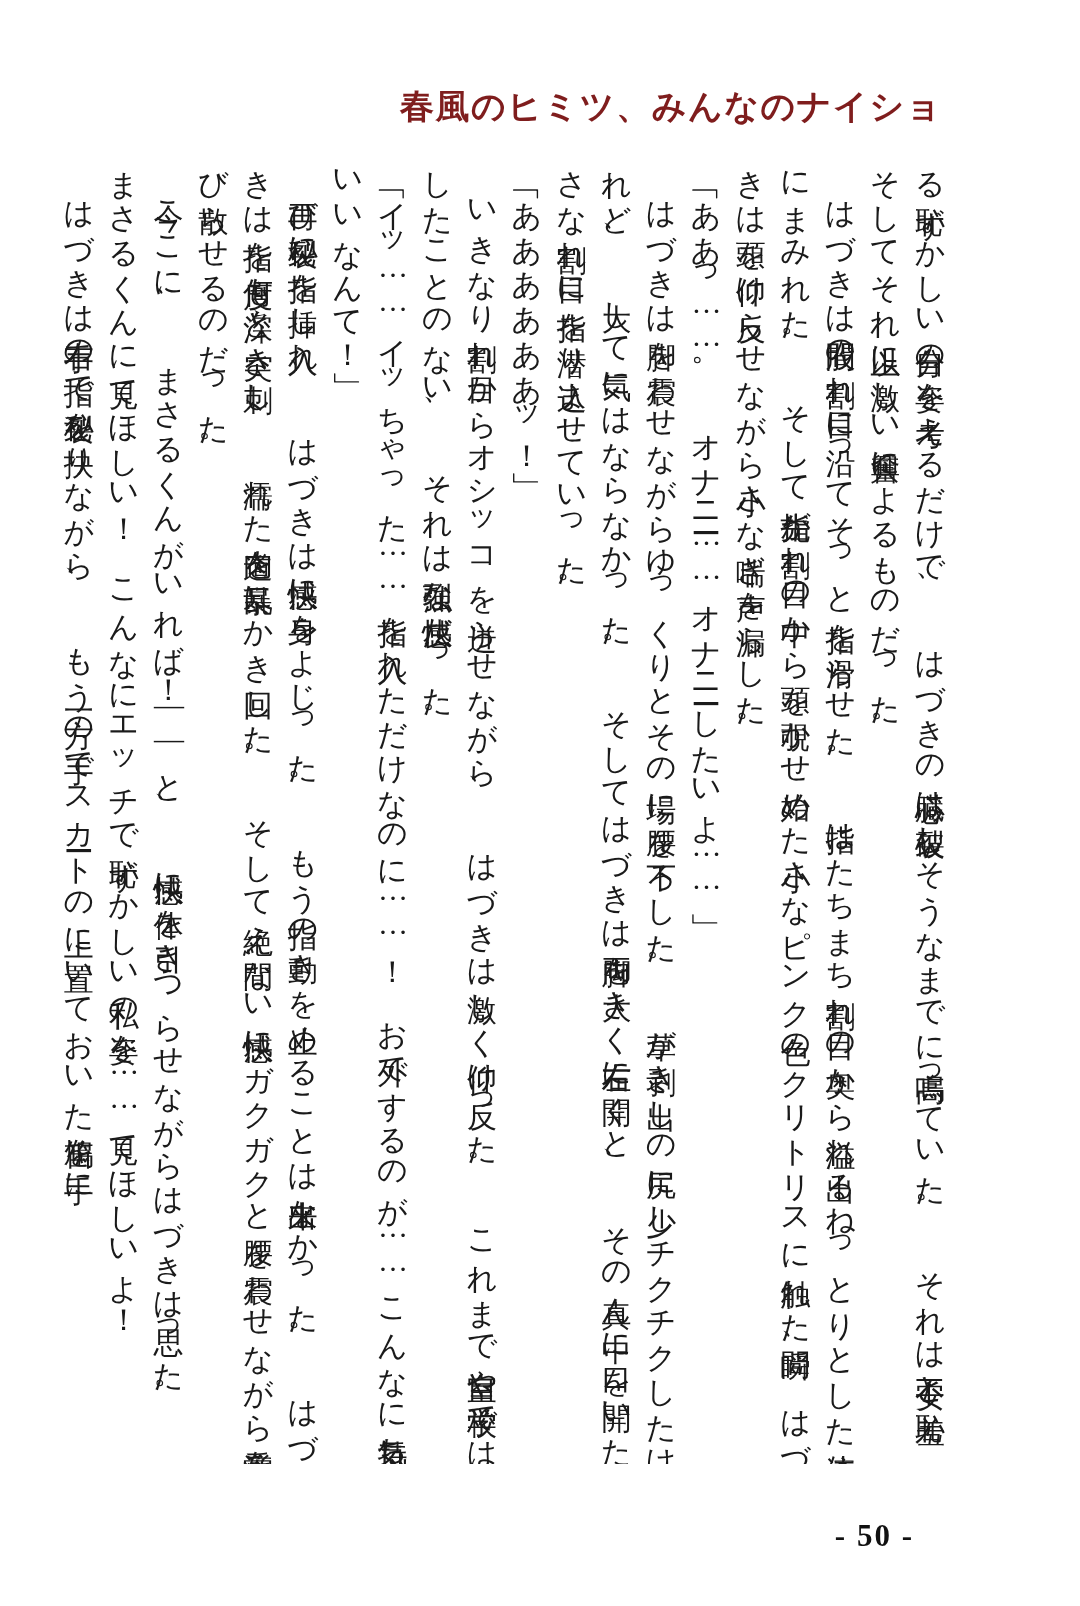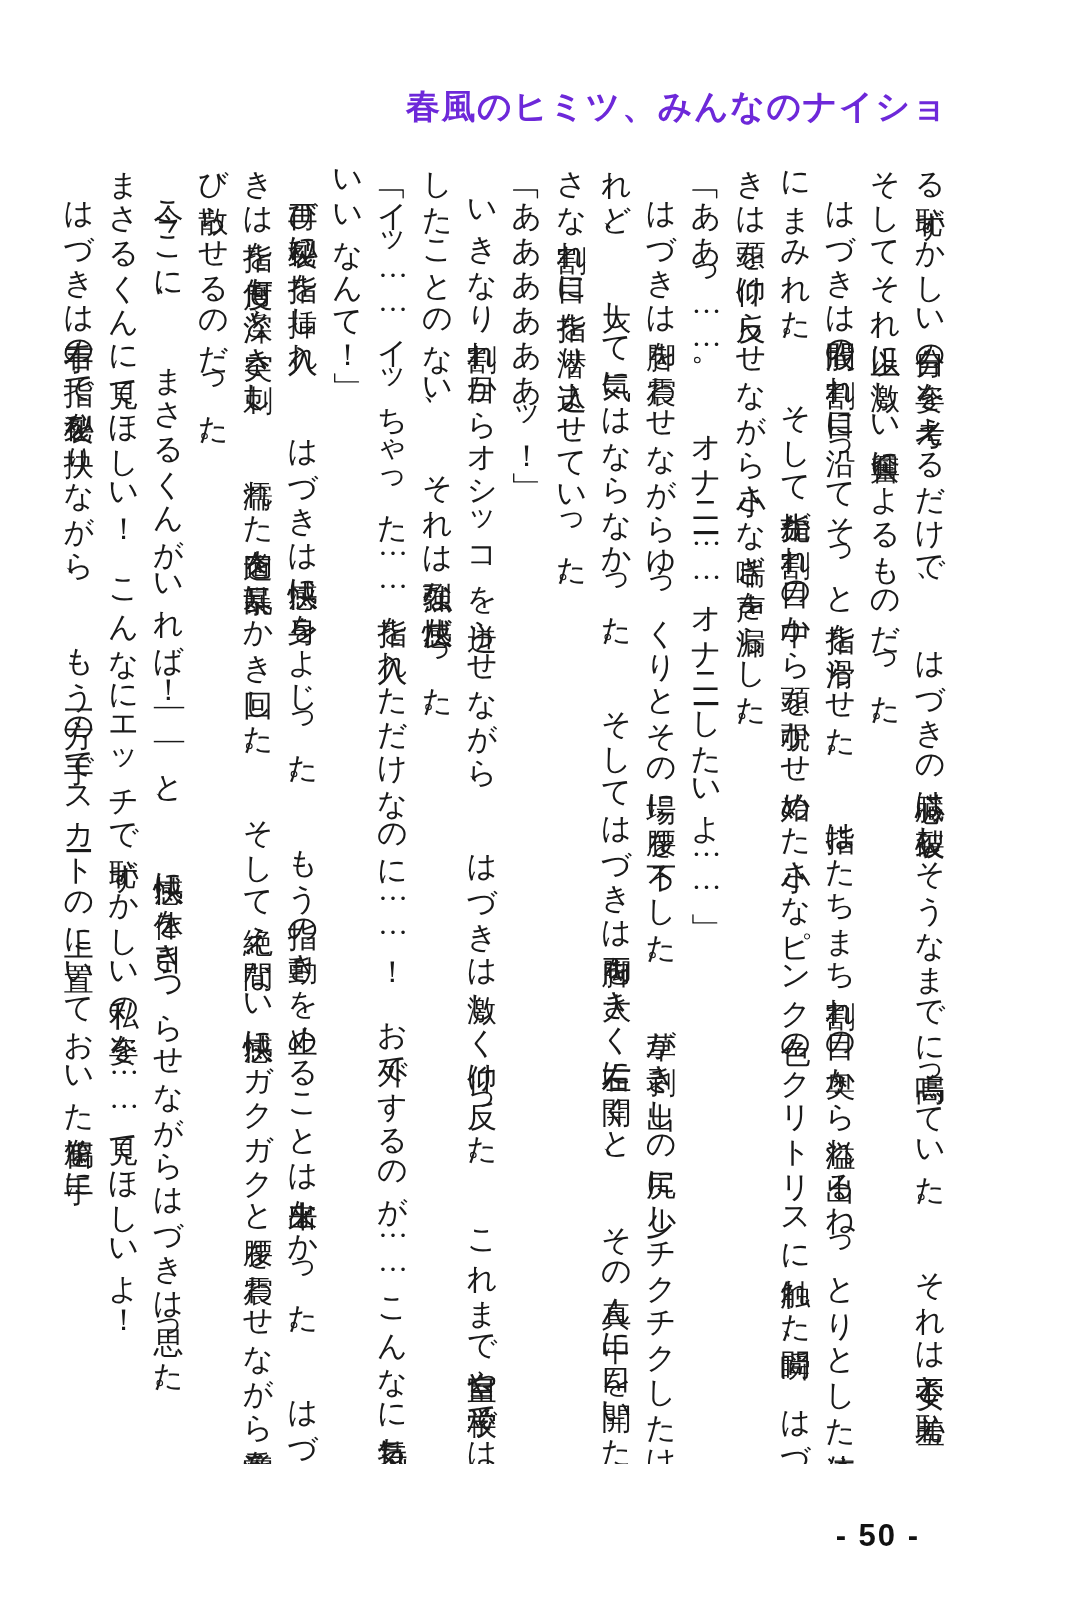--- a/index.html
+++ b/index.html
@@ -12,26 +12,26 @@
     overflow: hidden;
   }
   .page {
     position: absolute;
     inset: 0;
     background: #ffffff;
   }
   .title {
     position: absolute;
     top: 84px;
-    right: 132px;
+    right: 138px;
     font-family: Liberation Sans, sans-serif;
     font-weight: bold;
     font-size: 34px;
     letter-spacing: 1.5px;
-    color: #6d28d9;
+    color: #7f1d1d;
     white-space: nowrap;
   }
   .body-text {
     position: absolute;
     top: 150px;
     right: 128px;
     width: 896px;
     height: 1314px;
     writing-mode: vertical-rl;
     text-orientation: upright;
@@ -39,22 +39,22 @@
     line-height: 44.8px;
     letter-spacing: 0.5px;
     overflow: hidden;
     color: #1a1a1a;
   }
   .para { margin: 0; }
   .para.indent { text-indent: 1em; }
   .page-number {
     position: absolute;
     bottom: 52px;
-    right: 160px;
-    font-family: Liberation Sans, sans-serif;
+    right: 166px;
+    font-family: Liberation Serif, serif;
     font-weight: bold;
     font-size: 31px;
     letter-spacing: 2px;
     color: #111111;
   }
 </style>
 </head>
 <body>
 
 <div class="page">

